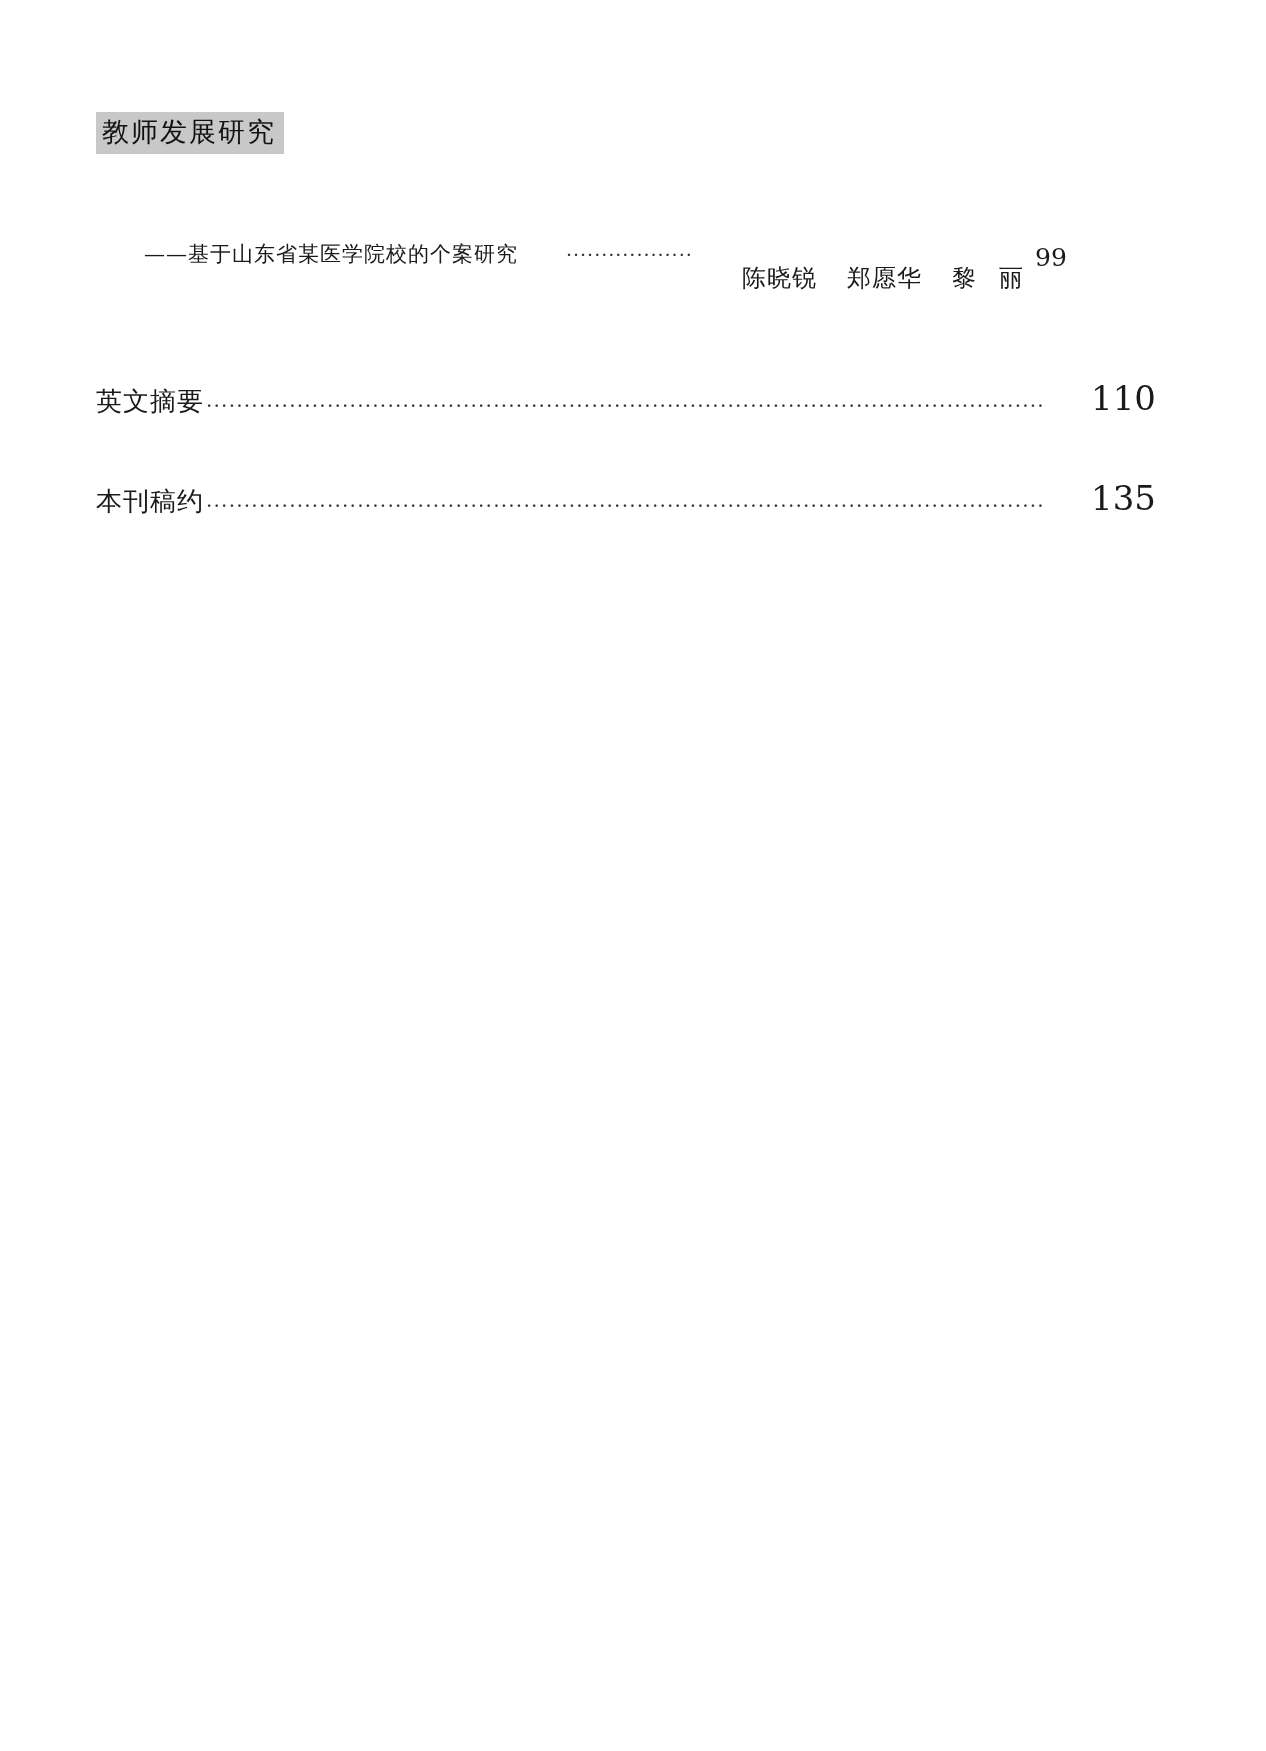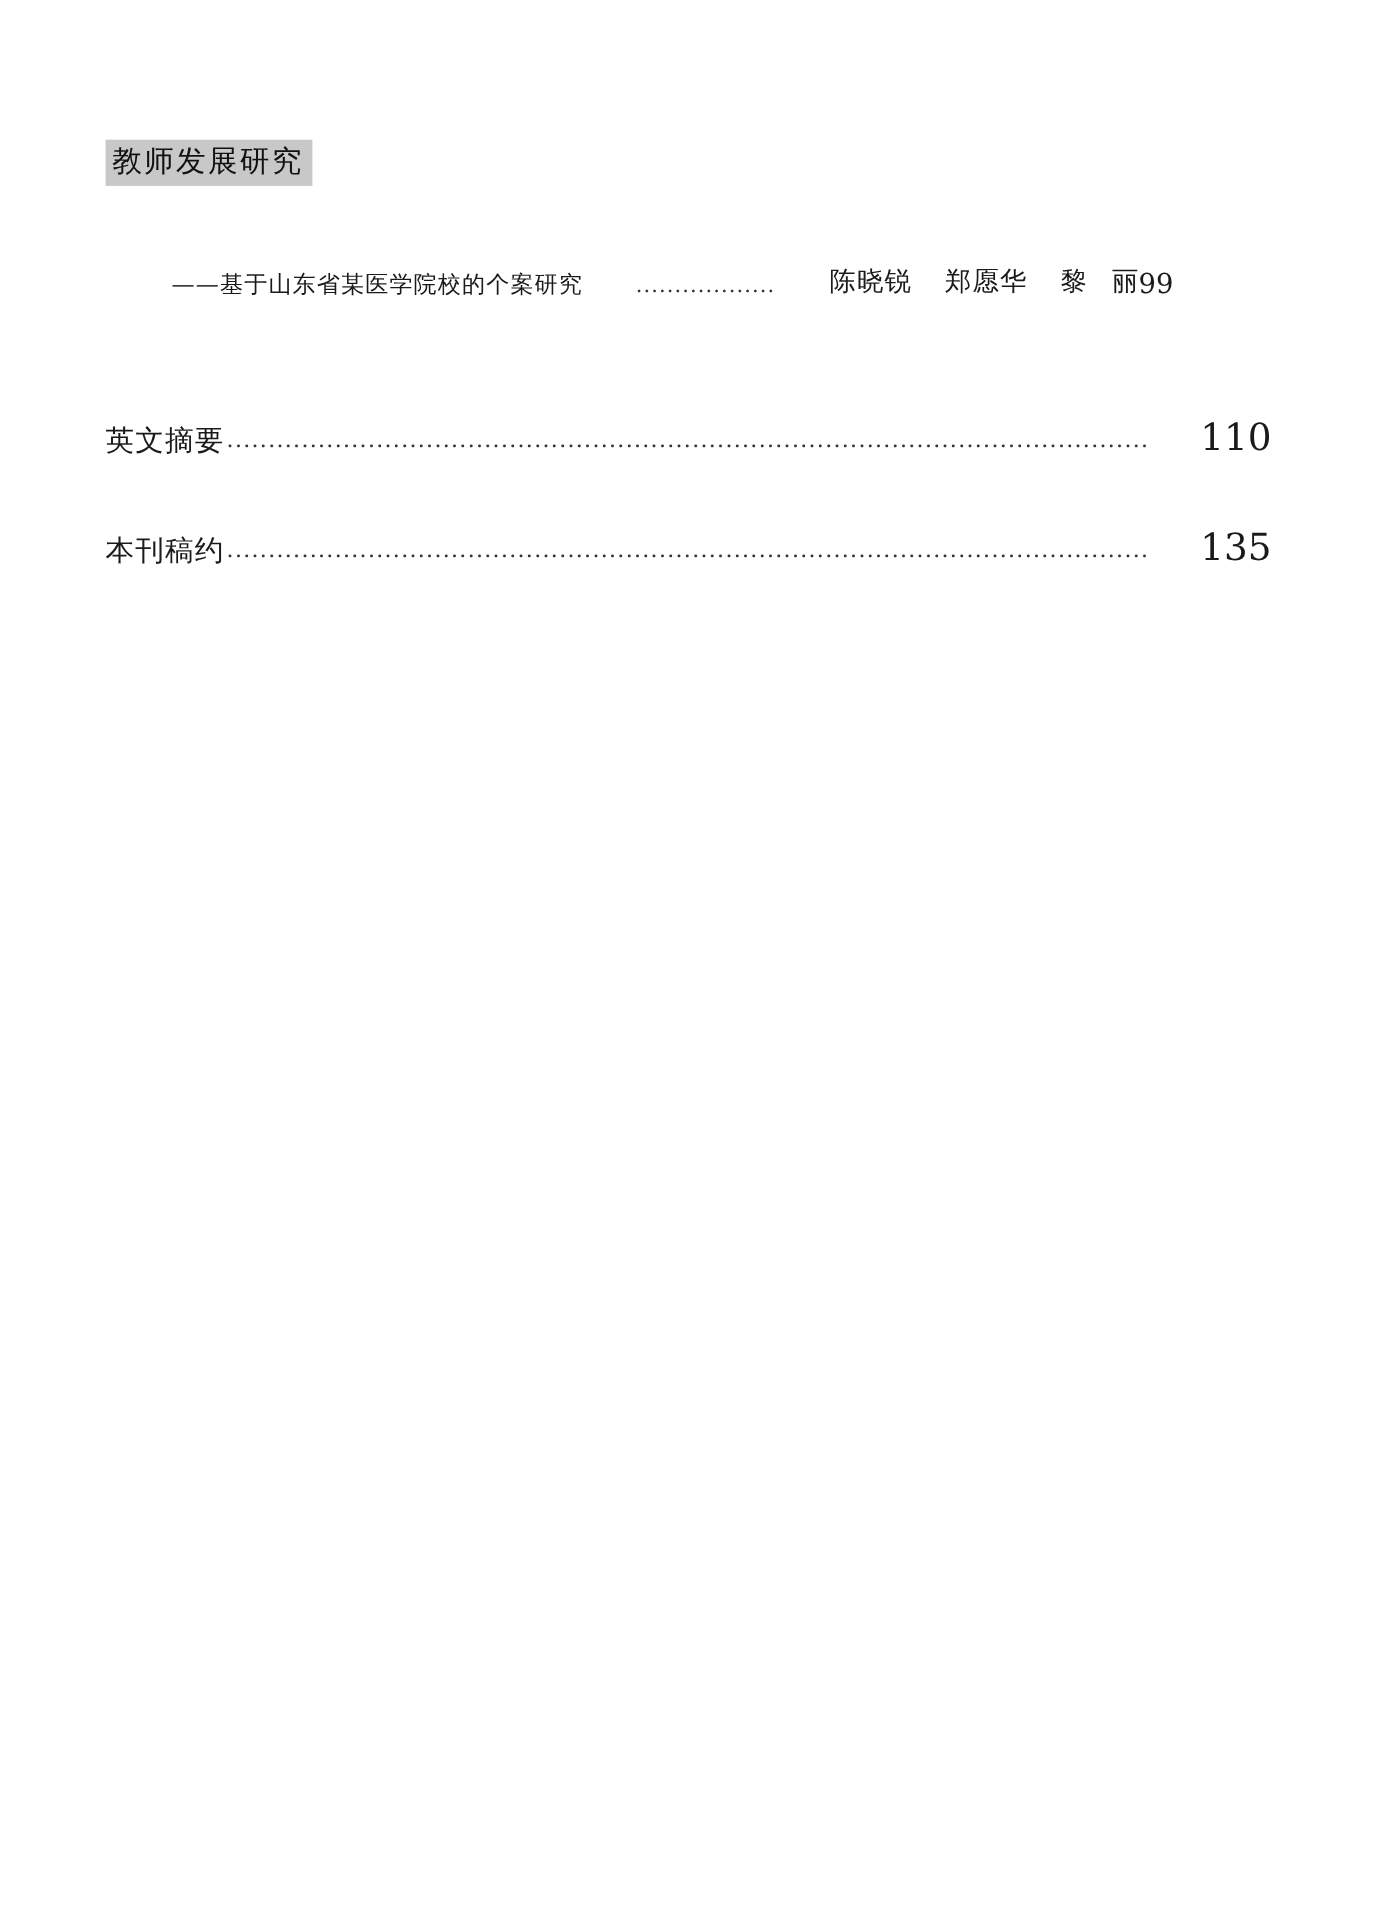--- a/index.html
+++ b/index.html
@@ -30,40 +30,39 @@
     left: 96px;
     top: 112px;
     background: #c8c8c8;
     color: #111;
     font-family: "DejaVu Serif", "Liberation Serif", serif;
     font-size: 27px;
     letter-spacing: 2px;
     padding: 5px 8px 7px 6px;
     line-height: 1.1;
     white-space: nowrap;
-    margin-top: 15px;
   }
 
   
   .entry-title {
     position: absolute;
     left: 96px;
     top: 190px;
     font-size: 25px;
     letter-spacing: 0.5px;
     white-space: nowrap;
   }
 
   .entry-sub-row {
     position: absolute;
-    left: 108px;
+    left: 96px;
     top: 240px;
     width: 1060px;
     display: flex;
-    align-items: flex-end;
+    align-items: flex-start;
     font-size: 22px;
     gap: 48px;
   }
   .entry-sub-row .dash-sub {
     padding-left: 48px;
     font-size: 21px;
     letter-spacing: 1px;
     white-space: nowrap;
     font-family: "DejaVu Serif", "Liberation Serif", serif;
   }
@@ -76,20 +75,21 @@
     font-size: 19px;
     letter-spacing: 1px;
     position: relative;
     top: -2px;
   }
   .authors {
     flex: 0 0 auto;
     white-space: nowrap;
     font-size: 24px;
     letter-spacing: 1px;
+    margin-top: 22px;
   }
   .authors .sp {
     display: inline-block;
     width: 22px;
   }
   .authors .sp-wide {
     display: inline-block;
     width: 30px;
   }
   .page-num {

